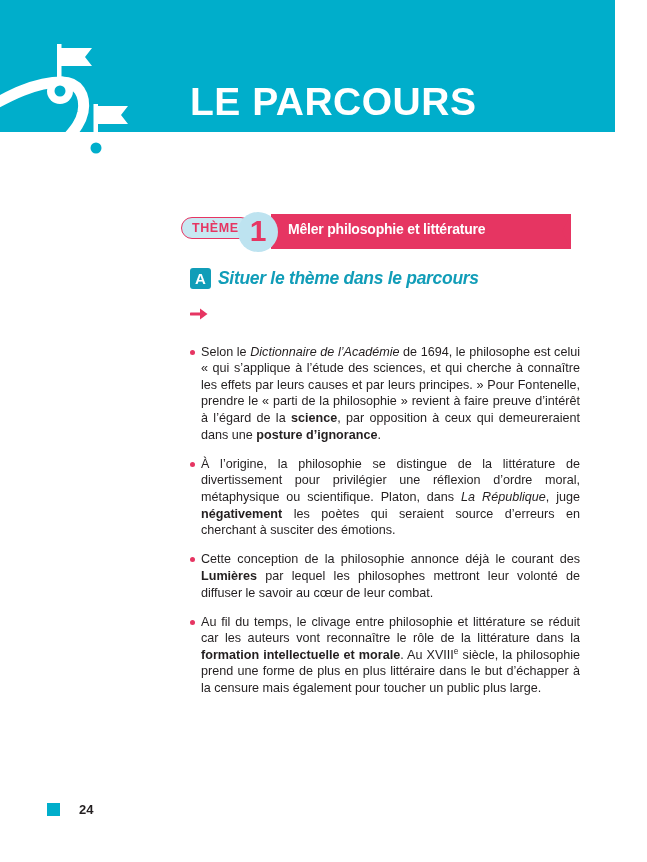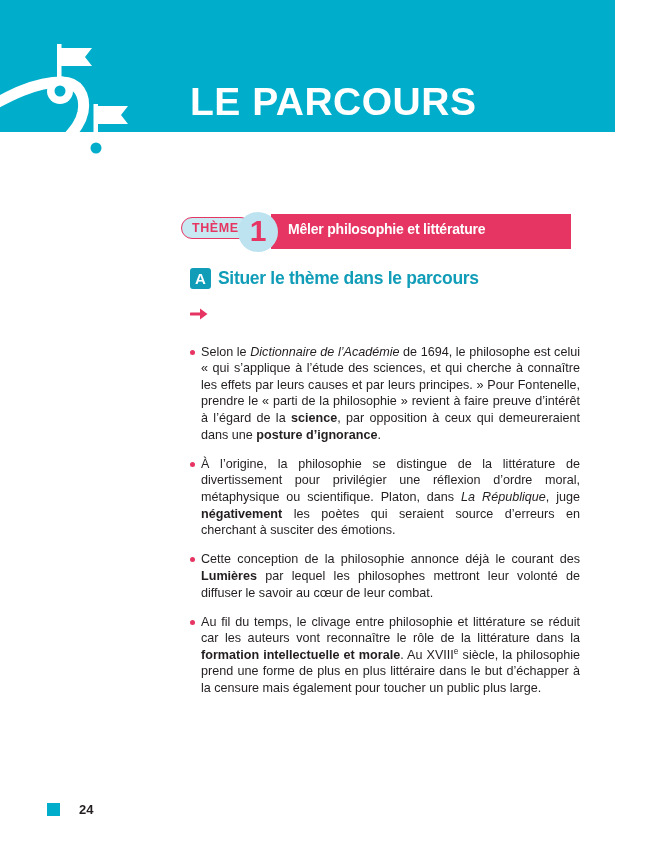--- a/index.html
+++ b/index.html
@@ -146,20 +146,21 @@
     line-height: 1;
   }
   .section-a-title {
     margin-left: 7px;
     font-size: 17.5px;
     font-weight: bold;
     color: #119DB8;
     letter-spacing: -0.3px;
     white-space: nowrap;
     line-height: 1;
+    font-style: italic;
   }
 
   
   .subheading {
     position: absolute;
     left: 190px;
     top: 306px;
     display: flex;
     align-items: center;
   }

